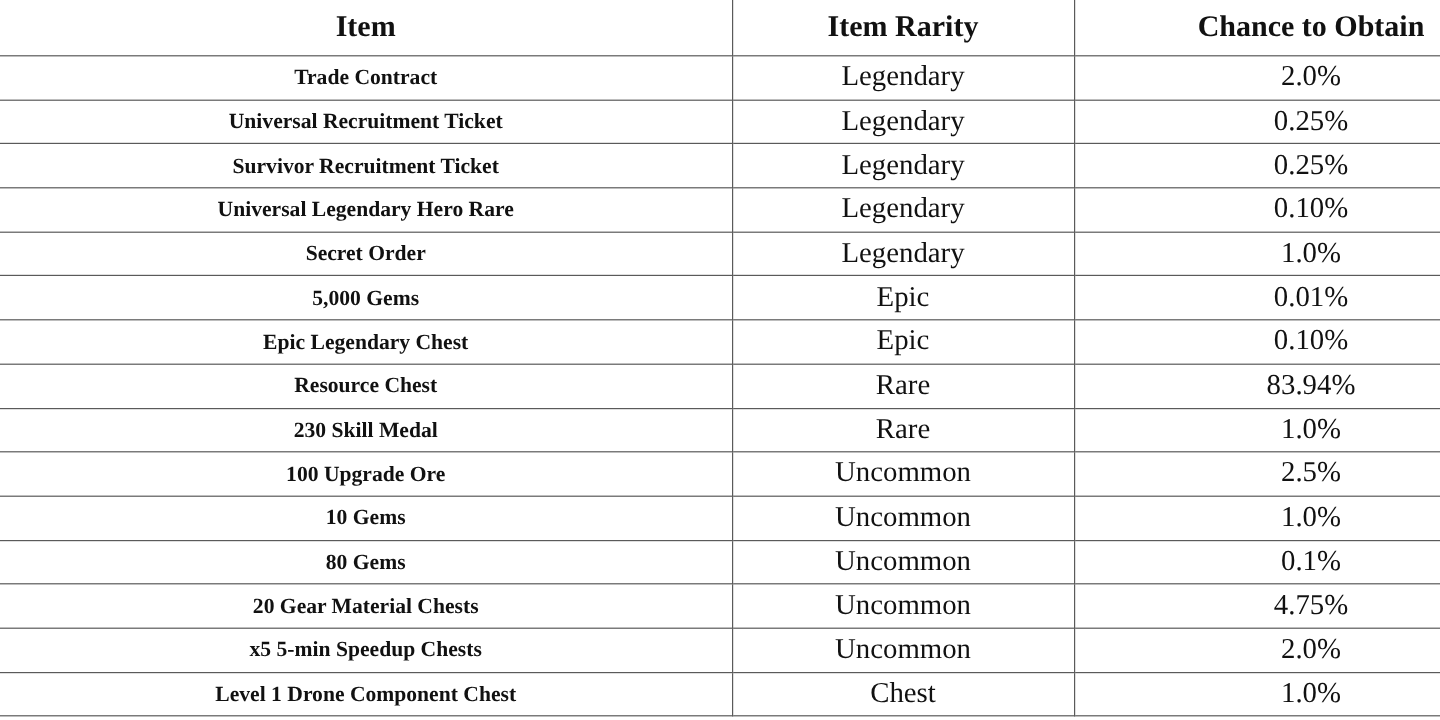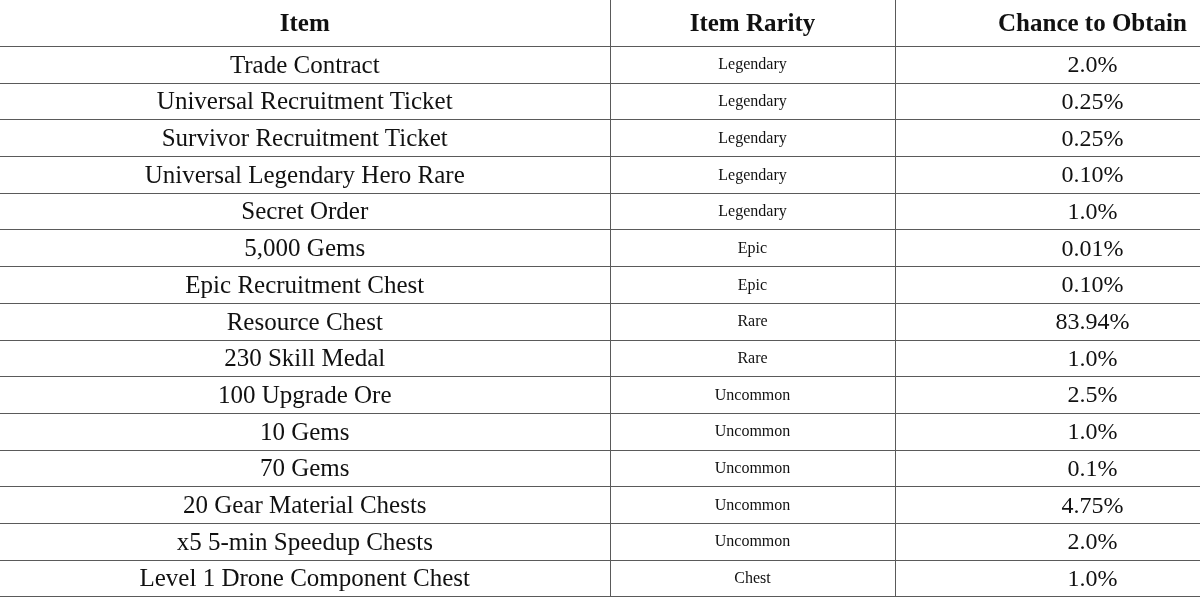--- a/index.html
+++ b/index.html
@@ -44,22 +44,22 @@
     overflow: hidden;
   }
   table.drop-table th {
     font-weight: bold;
     font-size: 25px;
     height: 46px;
     border-top: none;
   }
   table.drop-table tr.header-row th:first-child { border-left: none; margin-left: 37px; }
   table.drop-table tbody tr td:first-child { border-left: none; }
-  table.drop-table td.item-cell { font-size: 25px; }
-  table.drop-table td.rarity-cell { font-size: 16px; text-align: center; }
+  table.drop-table td.item-cell { font-size: 18px; font-weight: bold; }
+  table.drop-table td.rarity-cell { font-size: 24px; text-align: center; }
   table.drop-table td.chance-cell { font-size: 24px; }
 </style>
 </head>
 <body>
 
 <div class="sheet">
   <table class="drop-table">
     <colgroup>
       <col class="c-item">
       <col class="c-rarity">
@@ -97,21 +97,21 @@
         <td class="item-cell">Secret Order</td>
         <td class="rarity-cell">Legendary</td>
         <td class="chance-cell">1.0%</td>
       </tr>
       <tr>
         <td class="item-cell">5,000 Gems</td>
         <td class="rarity-cell">Epic</td>
         <td class="chance-cell">0.01%</td>
       </tr>
       <tr>
-        <td class="item-cell">Epic Recruitment Chest</td>
+        <td class="item-cell">Epic Legendary Chest</td>
         <td class="rarity-cell">Epic</td>
         <td class="chance-cell">0.10%</td>
       </tr>
       <tr>
         <td class="item-cell">Resource Chest</td>
         <td class="rarity-cell">Rare</td>
         <td class="chance-cell">83.94%</td>
       </tr>
       <tr>
         <td class="item-cell">230 Skill Medal</td>
@@ -122,21 +122,21 @@
         <td class="item-cell">100 Upgrade Ore</td>
         <td class="rarity-cell">Uncommon</td>
         <td class="chance-cell">2.5%</td>
       </tr>
       <tr>
         <td class="item-cell">10 Gems</td>
         <td class="rarity-cell">Uncommon</td>
         <td class="chance-cell">1.0%</td>
       </tr>
       <tr>
-        <td class="item-cell">70 Gems</td>
+        <td class="item-cell">80 Gems</td>
         <td class="rarity-cell">Uncommon</td>
         <td class="chance-cell">0.1%</td>
       </tr>
       <tr>
         <td class="item-cell">20 Gear Material Chests</td>
         <td class="rarity-cell">Uncommon</td>
         <td class="chance-cell">4.75%</td>
       </tr>
       <tr>
         <td class="item-cell">x5 5-min Speedup Chests</td>

